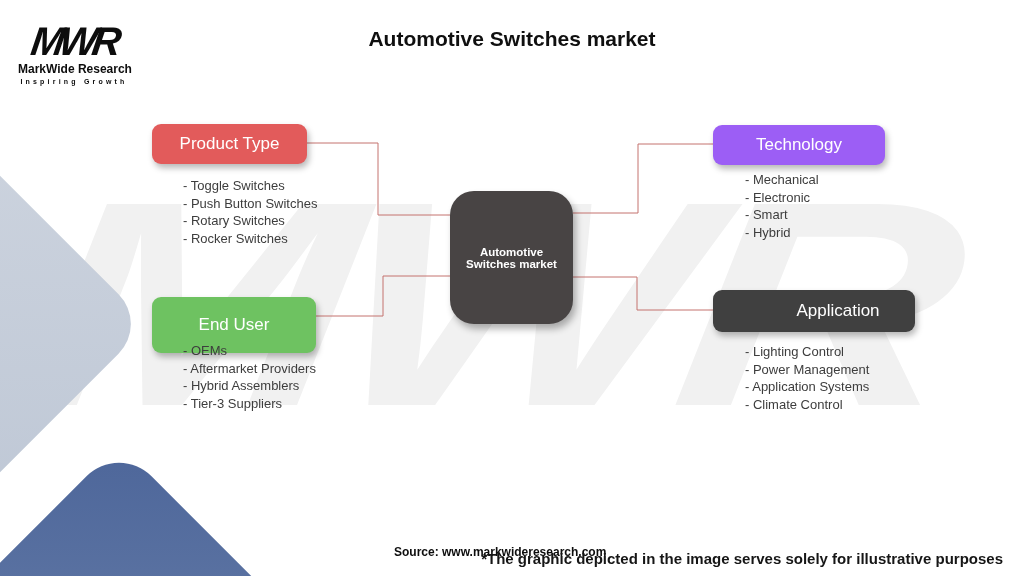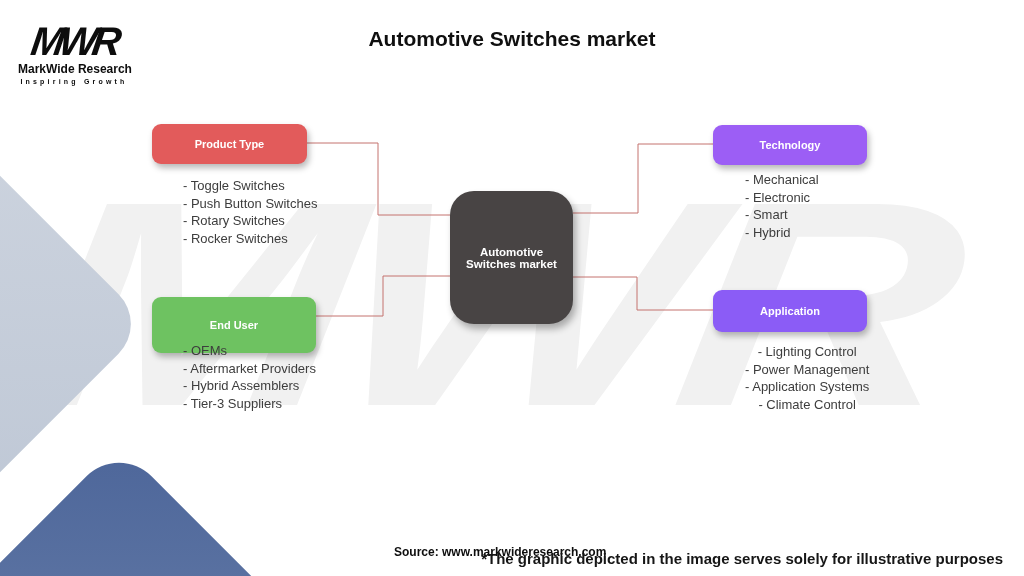--- a/index.html
+++ b/index.html
@@ -36,40 +36,40 @@
   .logo-name{font-size:12px;font-weight:bold;color:#0d0d0d;margin-top:0;white-space:nowrap;}
   .logo-tagline{font-size:7px;font-weight:bold;letter-spacing:3.2px;color:#0d0d0d;margin-top:2px;white-space:nowrap;}
   .title{
     position:absolute;left:0;top:27px;width:1024px;text-align:center;z-index:5;
     font-size:21px;font-weight:bold;color:#0f0f0f;
   }
   
   .seg-box{
     position:absolute;z-index:4;border-radius:9px;
     display:flex;align-items:center;justify-content:center;
-    color:#ffffff;font-weight:bold;font-size:11px;
+    color:#ffffff;font-weight:normal;font-size:17px;
     box-shadow:2px 4px 6px rgba(0,0,0,0.28);
   }
   .box-product{left:152px;top:124px;width:155px;height:40px;}
-  .box-technology{left:713px;top:125px;width:154px;height:40px;}
+  .box-technology{left:713px;top:125px;width:172px;height:40px;}
   .box-enduser{left:152px;top:297px;width:164px;height:56px;}
   .box-application{left:713px;top:290px;width:154px;height:42px;}
   .center-box{
     position:absolute;left:450px;top:191px;width:123px;height:133px;z-index:4;
     border-radius:24px;display:flex;align-items:center;justify-content:center;
     color:#ffffff;font-weight:bold;font-size:11.5px;text-align:center;
     box-shadow:3px 5px 7px rgba(0,0,0,0.3);
   }
   .center-box .inner{width:112px;}
   
   .seg-list{position:absolute;z-index:4;font-size:13px;color:#3d3d3d;line-height:17.6px;}
   .list-product{left:183px;top:177px;}
   .list-technology{left:745px;top:171px;}
   .list-enduser{left:183px;top:342px;}
-  .list-application{left:745px;top:343px;text-align:center;}
+  .list-application{left:745px;top:343px;}
   
   .source{
     position:absolute;left:394px;top:545px;z-index:5;
     font-size:12px;font-weight:bold;color:#0d0d0d;white-space:nowrap;
   }
   .disclaimer{
     position:absolute;right:21px;top:550px;z-index:5;
     font-size:15px;font-weight:600;color:#161616;white-space:nowrap;
   }
 </style>
@@ -98,21 +98,21 @@
 
   <div class="seg-box box-product" style="background-color: rgb(226, 91, 91);">
     <span>Product Type</span>
   </div>
   <div class="seg-box box-technology" style="background-color: rgb(156, 94, 245);">
     <span>Technology</span>
   </div>
   <div class="seg-box box-enduser" style="background-color: rgb(110, 194, 97);">
     <span>End User</span>
   </div>
-  <div class="seg-box box-application" style="background-color: #8b5cf6;">
+  <div class="seg-box box-application" style="background-color: #404040; padding-left: 48px;">
     <span>Application</span>
   </div>
 
   <div class="center-box" style="background-color: rgb(72, 68, 68);">
     <div class="inner">Automotive Switches market</div>
   </div>
 
   <div class="seg-list list-technology">
     <div class="item">- Mechanical</div>
     <div class="item">- Electronic</div>

